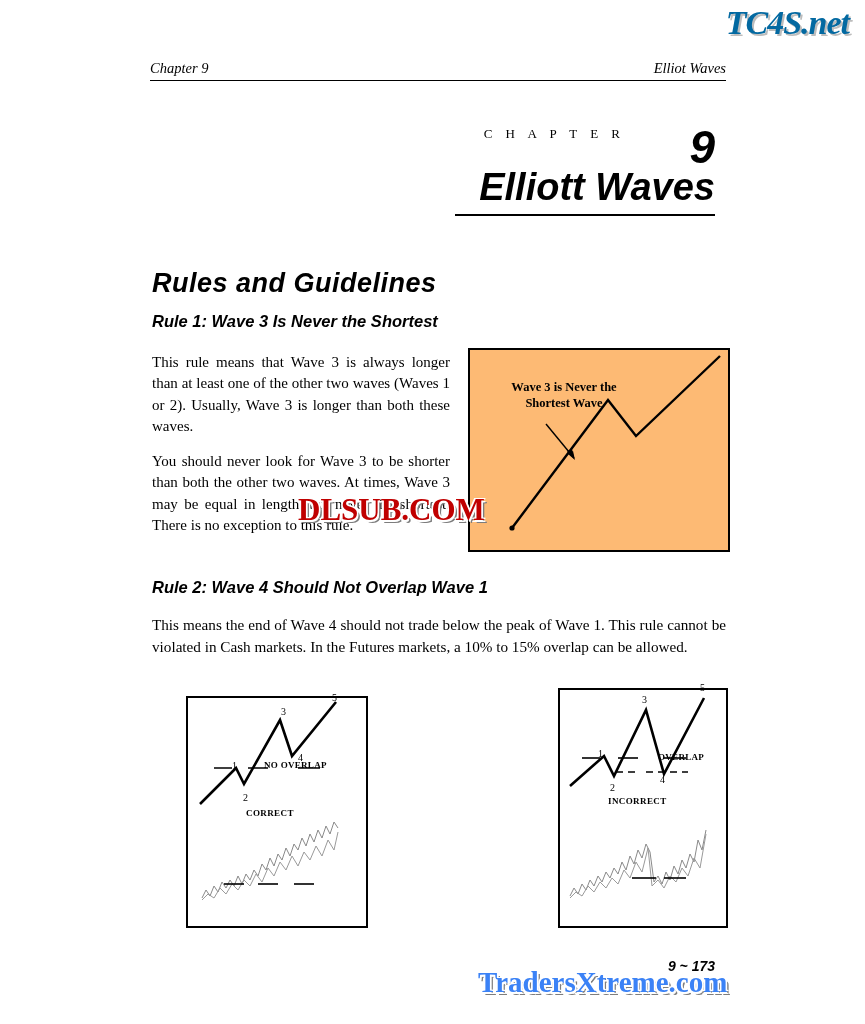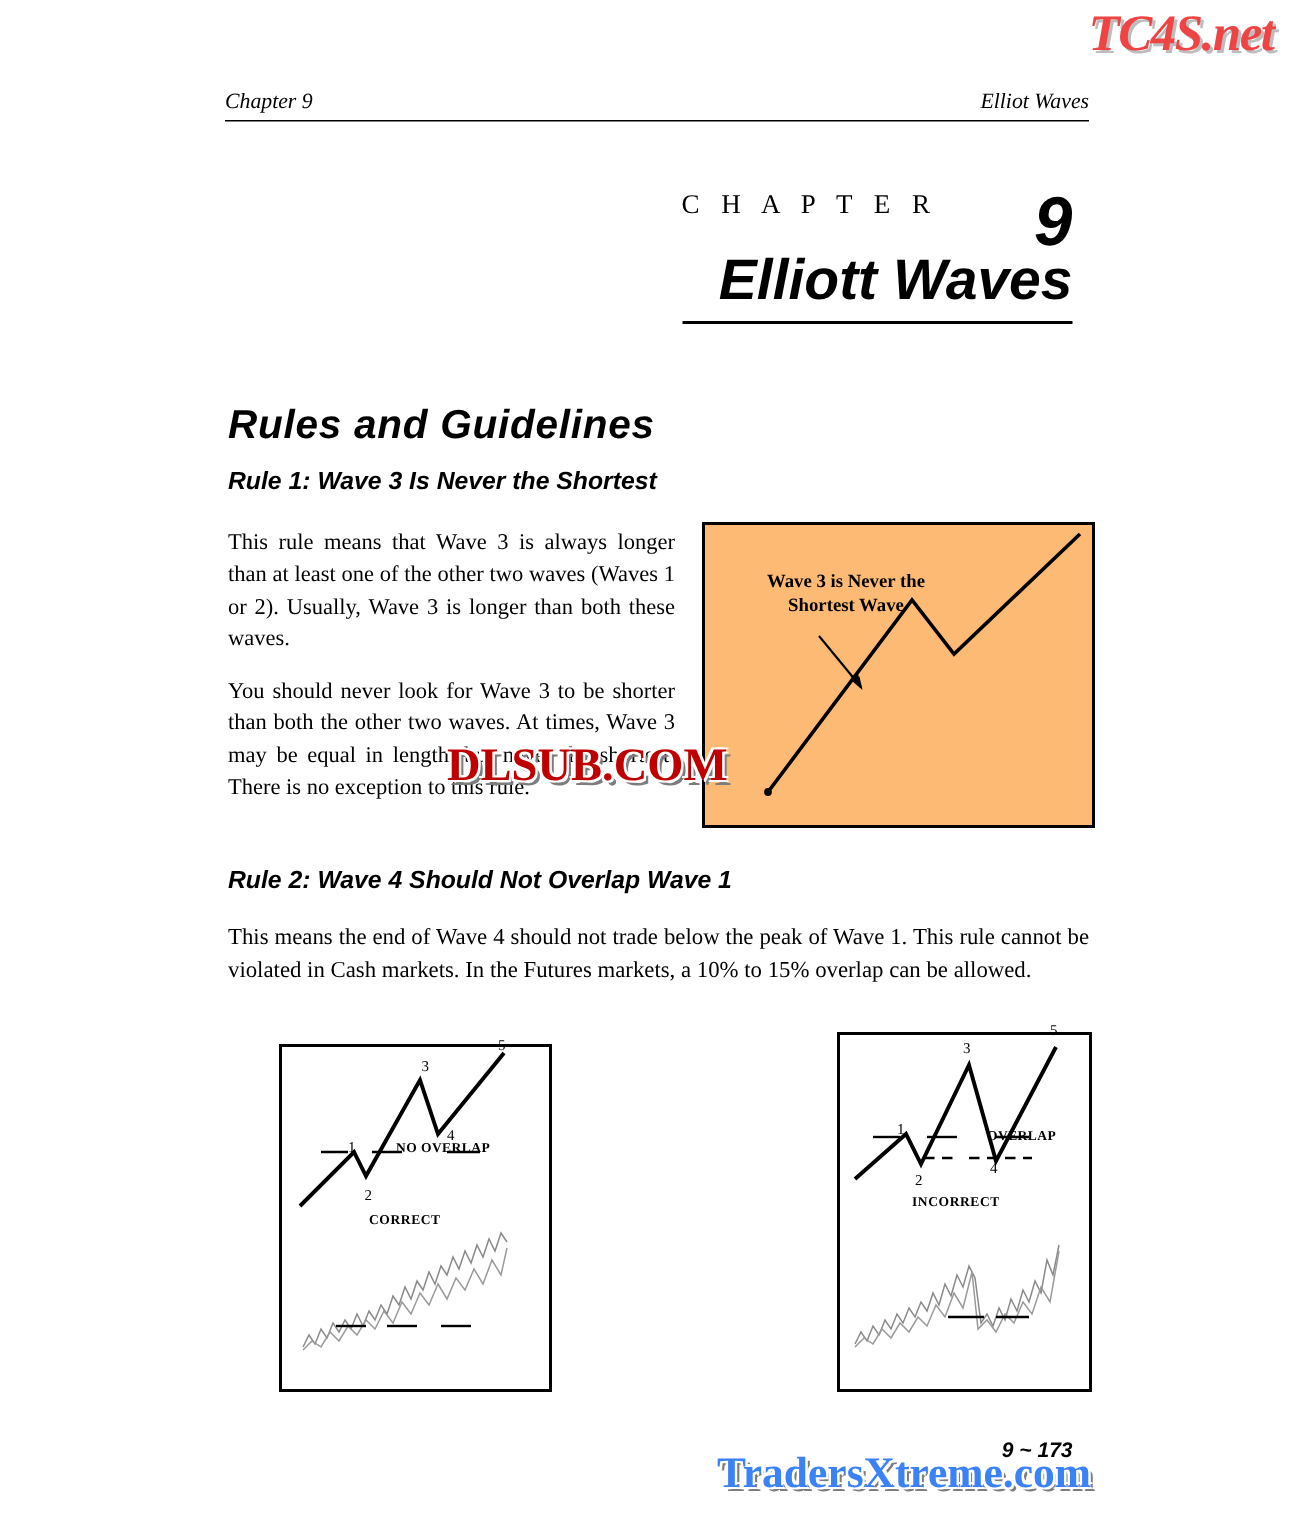--- a/index.html
+++ b/index.html
@@ -18,21 +18,21 @@
 
   
   .wm-tc4s {
     position: absolute;
     top: 4px;
     right: 16px;
     font-family: "Liberation Serif", serif;
     font-weight: bold;
     font-style: italic;
     font-size: 34px;
-    color: #ef4444;
+    color: #0369a1;
     letter-spacing: -1px;
     text-shadow: 2px 2px 0 #bdbdbd;
   }
   .wm-dlsub {
     position: absolute;
     left: 298px;
     top: 492px;
     font-family: "Liberation Serif", serif;
     font-weight: bold;
     font-size: 31px;
@@ -82,21 +82,21 @@
   .runhead:after { content: ""; display: block; clear: both; }
 
   
   .chap-word {
     position: absolute;
     right: 150px;
     top: 126px;
     width: 576px;
     text-align: right;
     font-family: "Liberation Serif", serif;
-    font-size: 18px;
+    font-size: 13px;
     letter-spacing: 5px;
     padding-right: 90px;
     box-sizing: border-box;
   }
   .chap-num {
     position: absolute;
     right: 150px;
     top: 124px;
     font-family: "Liberation Sans", sans-serif;
     font-style: italic;

